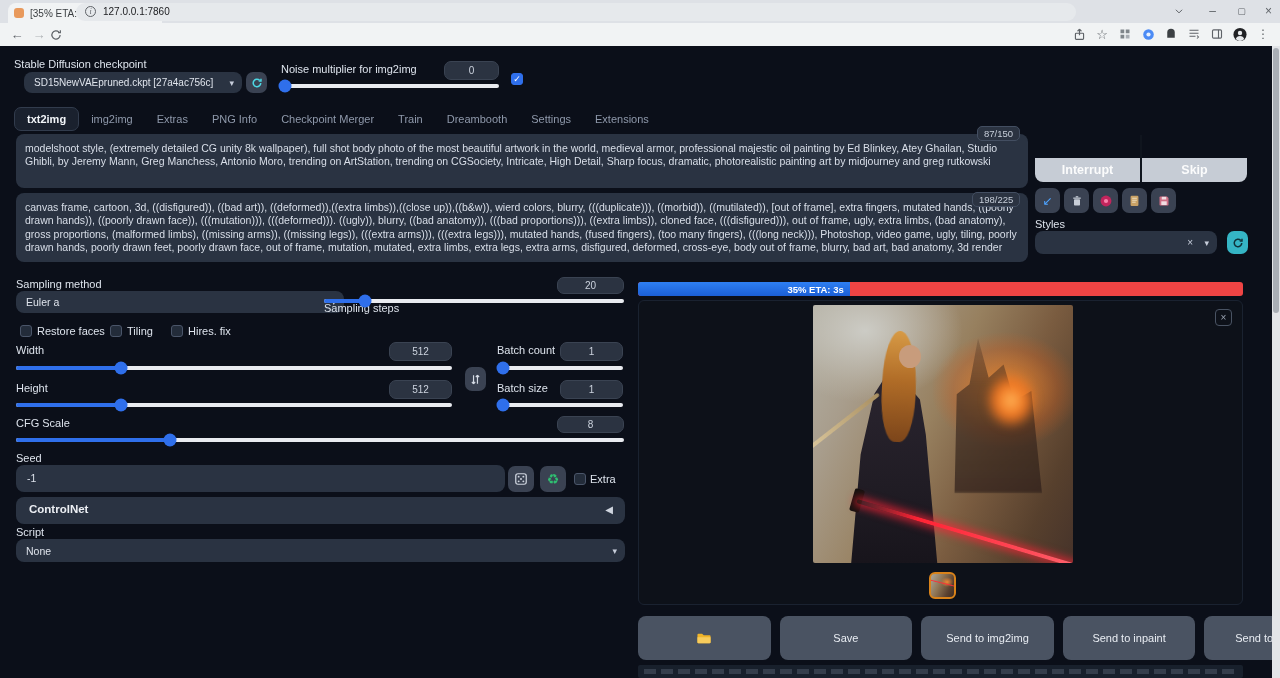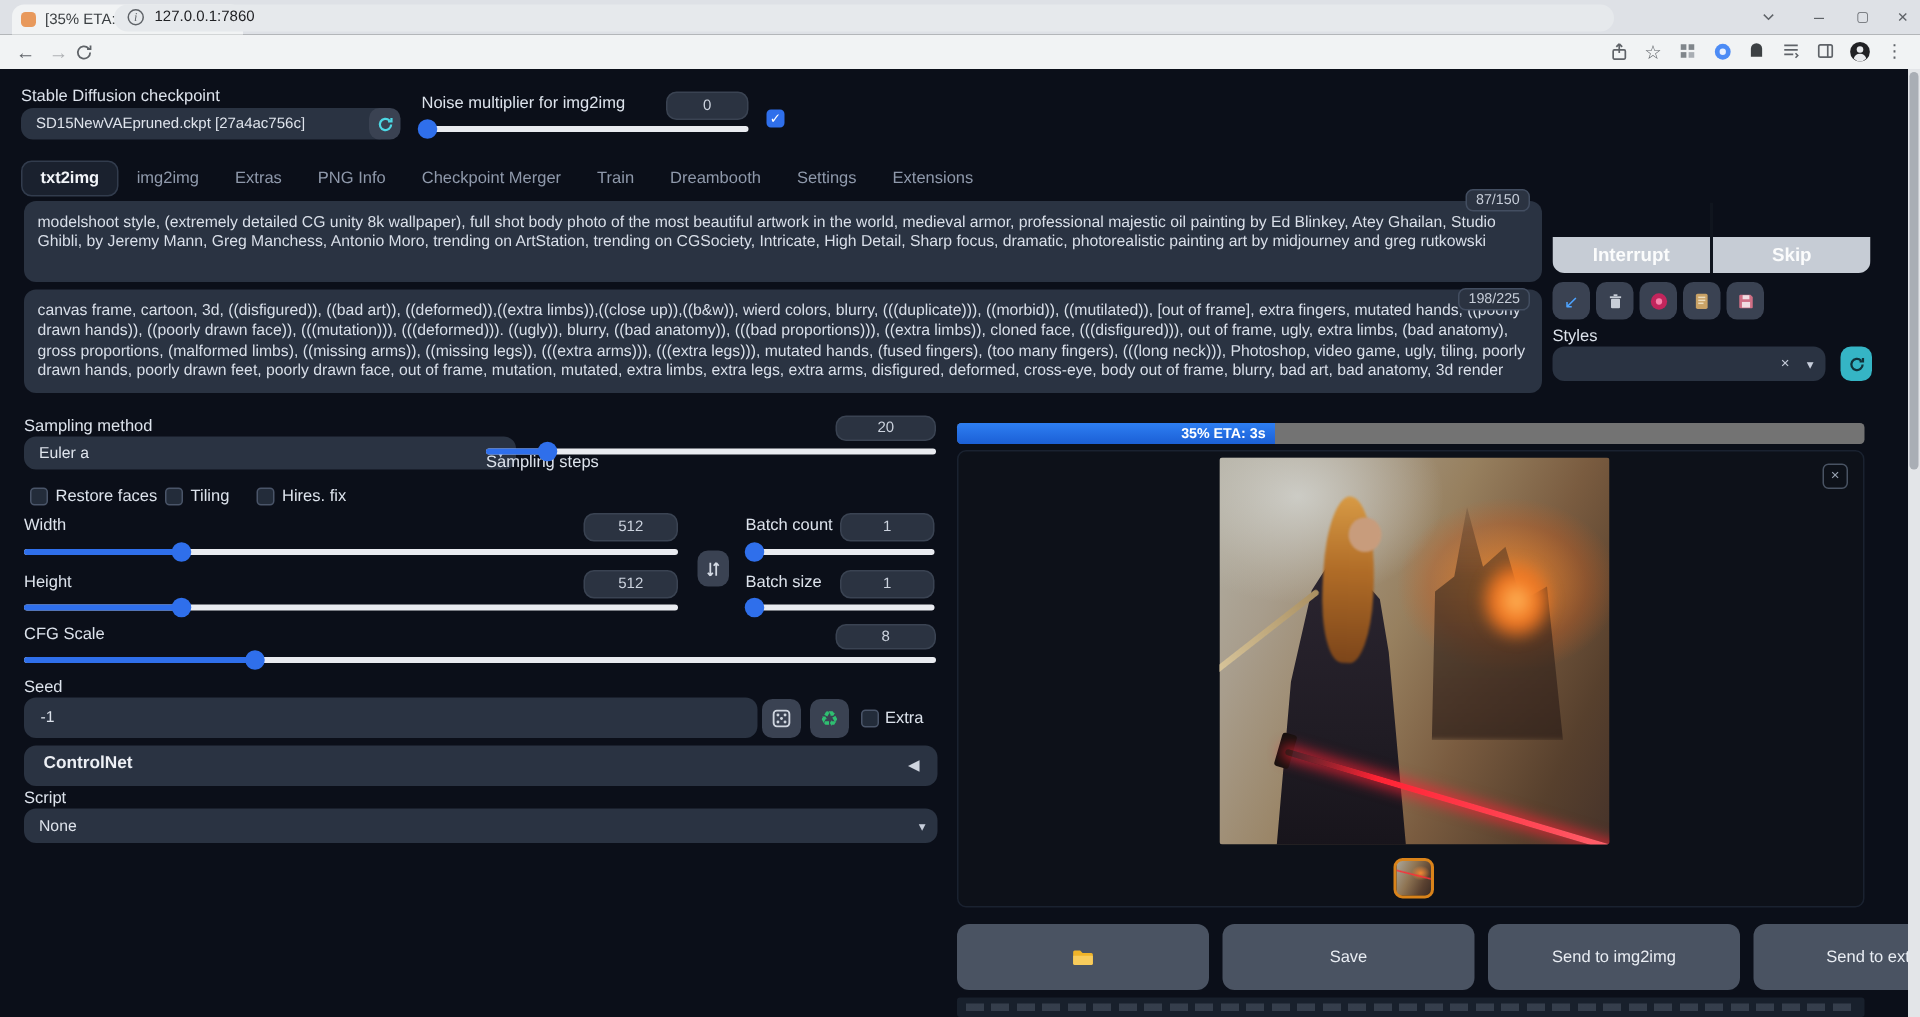--- a/index.html
+++ b/index.html
@@ -60,21 +60,21 @@
   .divline { width:2px; background:#10151e; }
   .iconrow { position:absolute; left:1035px; top:188px; display:flex; gap:4px; }
   .ibtn { width:25px; height:25px; background:#3a4252; border-radius:7px; display:flex;
           align-items:center; justify-content:center; font-size:12px; }
   .outbtns { position:absolute; left:638px; top:616px; width:699px; height:44px; display:flex; gap:9px; }
   .obtn { flex:1; background:#4a5362; border-radius:8px; color:#e9edf3; font-size:11px; line-height:13px;
           display:flex; align-items:center; justify-content:center; text-align:center; padding:2px 6px; }
   .acc-arrow { position:absolute; right:12px; top:7px; color:#cfd5df; font-size:10px; }
 
   
-  .pbar { position:absolute; left:638px; top:282px; width:605px; height:14px; background:#737373; border-radius:3px; }
+  .pbar { position:absolute; left:638px; top:282px; width:605px; height:14px; background:#ef4444; border-radius:3px; }
   .pfill { position:absolute; left:0; top:0; height:100%; background:linear-gradient(180deg,#2e7ff2,#1b5fd6); border-radius:3px 0 0 3px; }
   .plabel { position:absolute; left:0; top:1.5px; height:12px; text-align:right; padding-right:6px;
             font-size:9.5px; font-weight:bold; color:#fff; white-space:nowrap; }
 
   
   .preview { position:absolute; left:638px; top:300px; width:605px; height:305px; background:#0d1119;
              border:1px solid #1a2230; border-radius:6px; }
   .genimg { position:absolute; left:174px; top:4px; width:260px; height:258px; overflow:hidden; border-radius:2px;
      background:
        radial-gradient(130px 95px at 20% 10%, rgba(206,206,200,.95), rgba(190,185,172,.4) 55%, transparent 75%),
@@ -204,21 +204,21 @@
           <circle cx="8" cy="6.3" r="2.5" fill="#e8eaed"></circle>
           <path d="M3.2 13.2a5 5 0 0 1 9.6 0A7.4 7.4 0 0 1 8 15.5a7.4 7.4 0 0 1-4.8-2.3z" fill="#e8eaed"></path>
         </svg>
     </span>
     <span class="mini" style="font-size:12px;">⋮</span>
   </div>
 
   <div class="app">
 
     <div class="lbl" style="left:14px; top:12px;">Stable Diffusion checkpoint</div>
-    <div class="dd" style="left:14px; top:26px; width:246px; height:21px;">
+    <div class="dd" style="left:24px; top:26px; width:218px; height:21px;">
       <span style="font-size:10px; overflow:hidden; white-space:nowrap;">SD15NewVAEpruned.ckpt [27a4ac756c]</span>
       <span class="caret">▾</span>
     </div>
     <div class="sqbtn" style="left:246px; top:26px; width:21px; height:21px;">
       <svg width="12" height="12" viewBox="0 0 16 16">
           <path d="M13 8a5 5 0 1 1-1.5-3.6" fill="none" stroke="#4dd8e4" stroke-width="2"></path>
           <path d="M13.3 2.2v3h-3" fill="none" stroke="#4dd8e4" stroke-width="2"></path>
         </svg>
     </div>
 
@@ -415,20 +415,21 @@
 
     <div class="outbtns" style="top:570px;">
       <div class="obtn">
         <svg width="16" height="14" viewBox="0 0 18 16">
             <path d="M1.5 4.2a1.2 1.2 0 0 1 1.2-1.2h4.1l1.9 1.9h6.6a1.2 1.2 0 0 1 1.2 1.2v6.7a1.2 1.2 0 0 1-1.2 1.2H2.7a1.2 1.2 0 0 1-1.2-1.2z" fill="#f0b429"></path>
             <path d="M1.5 7h15v5.8a1.2 1.2 0 0 1-1.2 1.2H2.7a1.2 1.2 0 0 1-1.2-1.2z" fill="#f8cc5c"></path>
           </svg>
       </div>
       <div class="obtn">Save</div>
       <div class="obtn">Send to img2img</div>
+      <div class="obtn">Send to inpaint</div>
       <div class="obtn">Send to extras</div>
     </div>
 
     <div class="infostrip" style="top:619px;"></div>
   </div>
 
   <div class="scrollbar">
     <div class="scrollthumb"></div>
   </div>
 </div>

